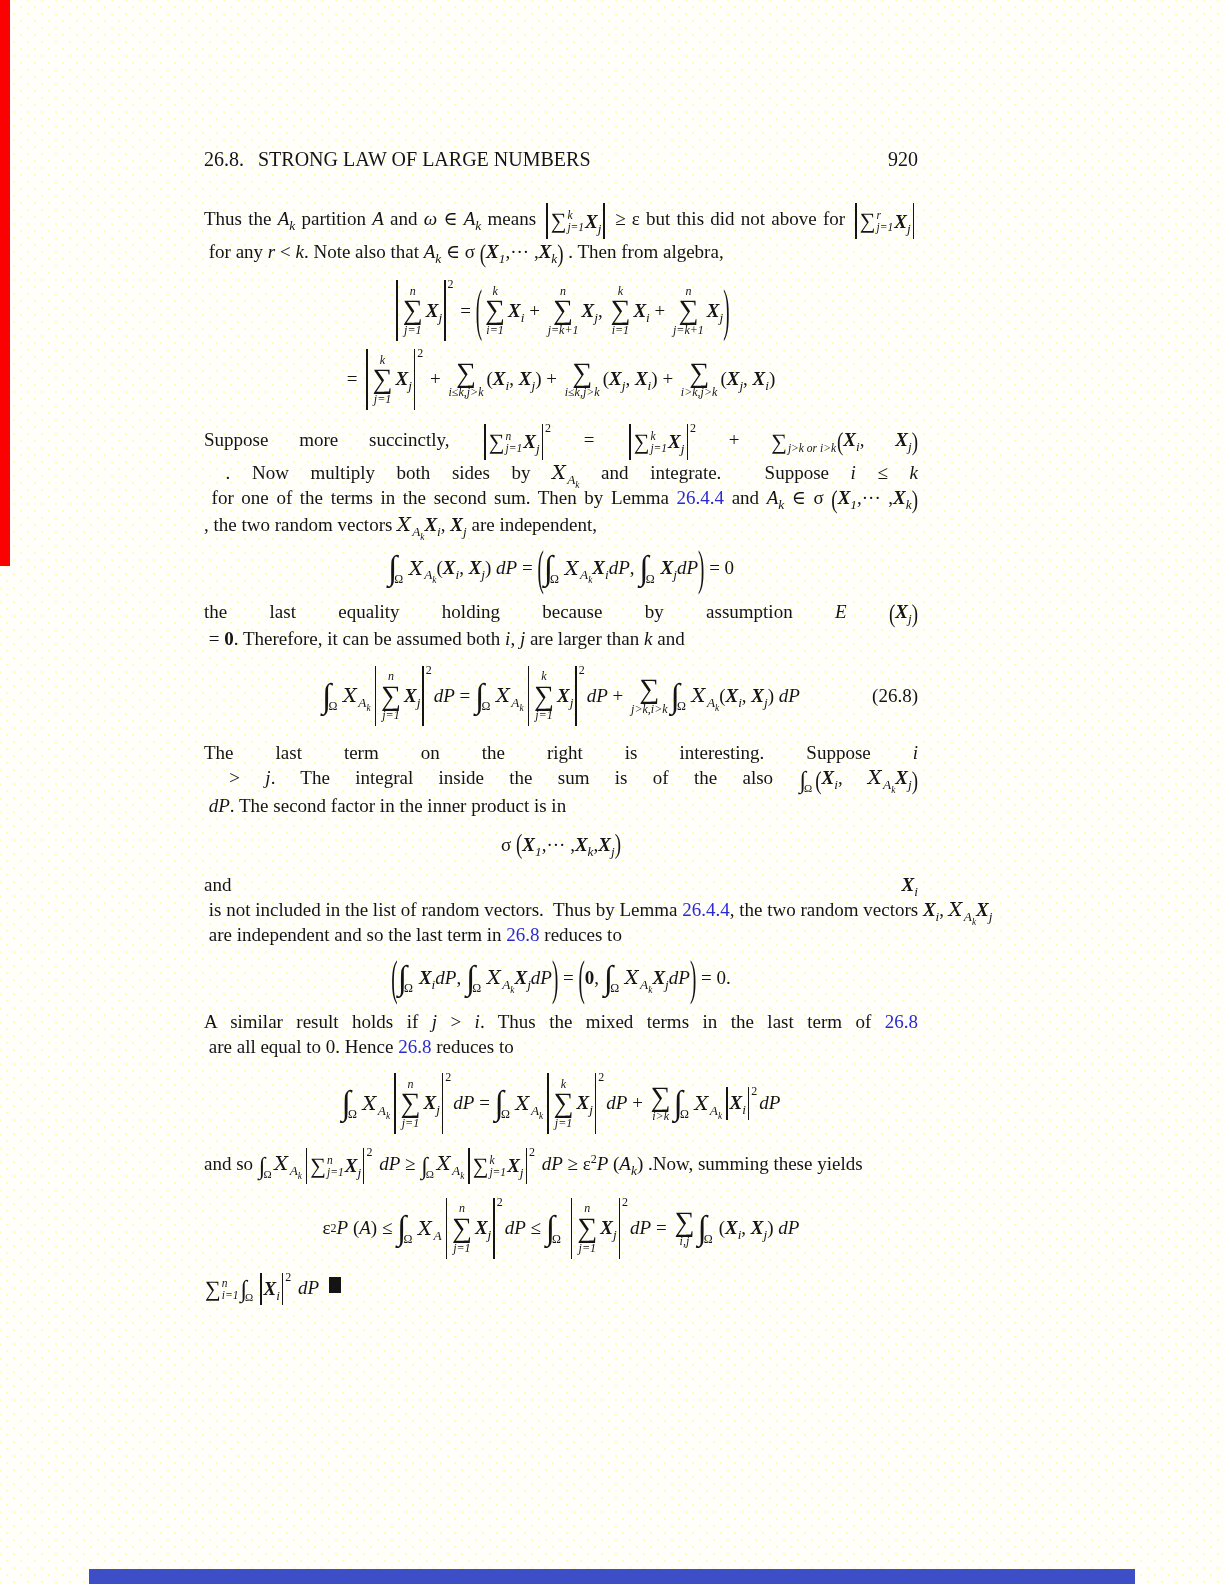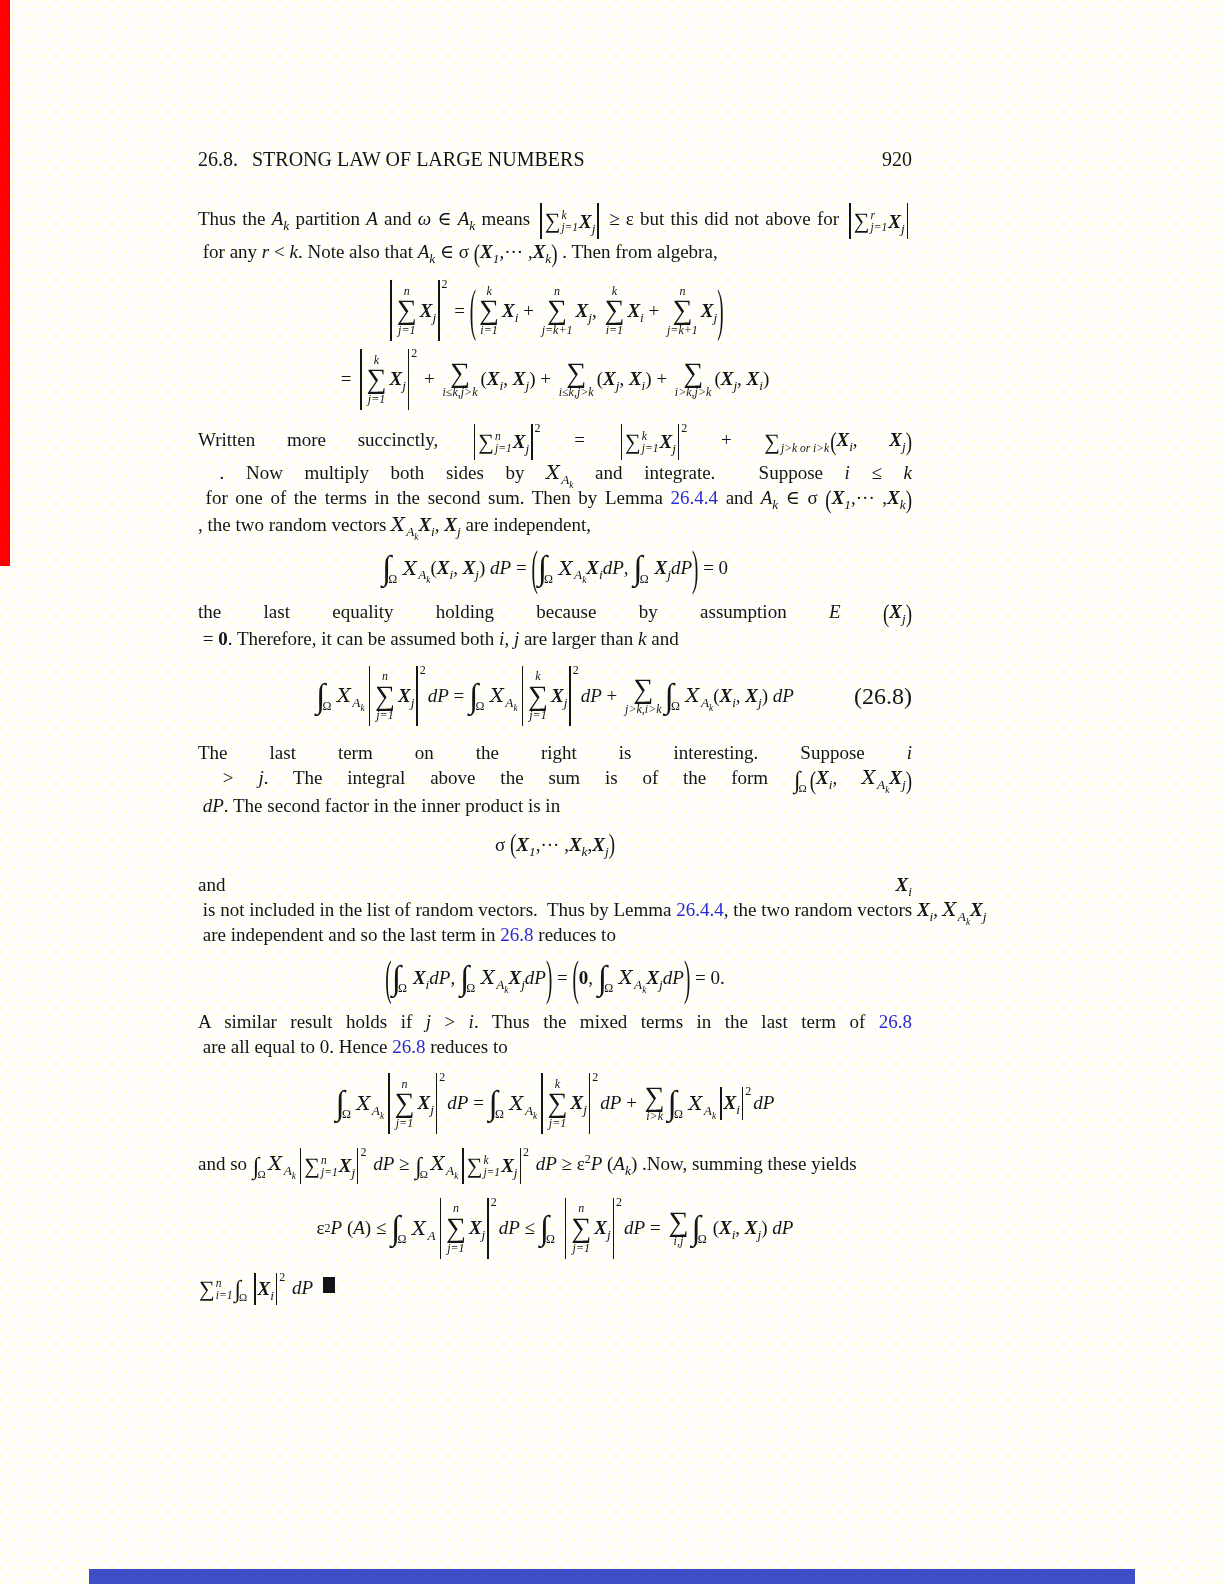--- a/index.html
+++ b/index.html
@@ -7,29 +7,29 @@
     width:1224px;height:1584px;position:relative;overflow:hidden;
     background-color:#fffefb;
     background-image:
       radial-gradient(circle,#ffffae 1px,rgba(255,255,255,0) 1.4px),
       radial-gradient(circle,#ffffae 1px,rgba(255,255,255,0) 1.4px);
     background-size:14px 14px;
     background-position:0 0,7px 7px;
     font-family:"Liberation Serif","DejaVu Serif",serif;
     color:#141414;
   }
-  .content{position:absolute;left:198px;top:148px;width:714px;}
+  .content{position:absolute;left:204px;top:148px;width:714px;}
   .hdr{display:flex;justify-content:space-between;font-size:20px;margin-bottom:32px;}
   .hdr .ht{margin-left:14px;}
   .para{font-size:19px;line-height:1.32;text-align:justify;margin:0 0 4px 0;}
   .para.ind{text-indent:34px;}
   .eq{display:flex;justify-content:center;align-items:center;position:relative;
       font-size:19px;margin:10px 0;min-height:34px;}
   .eq .row{display:inline-flex;align-items:center;flex-wrap:nowrap;white-space:pre;}
-  .eq .tag{position:absolute;right:0;top:50%;transform:translateY(-50%);font-size:24px;}
+  .eq .tag{position:absolute;right:0;top:50%;transform:translateY(-50%);font-size:19px;}
   .eqline{margin:4px 0;}
   .rm{white-space:pre;}
   .it{font-style:italic;white-space:pre;}
   .bv{font-weight:bold;font-style:italic;white-space:pre;}
   .bn{font-weight:bold;white-space:pre;}
   .scr{font-style:italic;font-family:"DejaVu Serif",serif;letter-spacing:.5px;padding-right:1px;}
   sub.sb{font-size:70%;font-style:italic;line-height:0;}
   .lnk{cursor:pointer;}
   .sum{display:inline-flex;flex-direction:column;align-items:center;vertical-align:middle;
        line-height:1;margin:0 3px;}
@@ -82,21 +82,21 @@
             <span class="sgi">∑</span>
             <span class="lims"><span>r</span><span><span>j=1</span></span></span>
           </span>
           <span><span class="bv">X</span><sub class="sb"><span>j</span></sub></span>
           <span class="absb" style="height: 1.9em;"></span>
         </span><span class="rm"> for any </span><span><span class="it">r</span></span><span class="rm"> &lt; </span><span><span class="it">k</span></span><span class="rm">. Note also that </span><span><span class="it">A</span><sub class="sb"><span>k</span></sub></span><span class="rm"> ∈ σ </span><span class="bigp" style="transform: scaleY(1.35);">(</span><span><span class="bv">X</span><sub class="sb"><span>1</span></sub></span><span class="rm">,··· ,</span><span><span class="bv">X</span><sub class="sb"><span>k</span></sub></span><span class="bigp" style="transform: scaleY(1.35);">)</span><span class="rm"> . Then from algebra,</span></div>
       <div class="eq" style="flex-direction: column;">
         <span class="row eqline"><span class="abs"><span class="absb" style="height: 3.2em;"></span><span class="sum"><span class="lm">n</span><span class="sg">∑</span><span class="lm"><span>j=1</span></span></span><span><span class="bv">X</span><sub class="sb"><span>j</span></sub></span><span class="absb" style="height: 3.2em;"></span><span class="hisup">2</span></span><span class="rm"> = </span><span class="bigp" style="transform: scaleY(3);">(</span><span class="sum"><span class="lm">k</span><span class="sg">∑</span><span class="lm"><span>i=1</span></span></span><span><span class="bv">X</span><sub class="sb"><span>i</span></sub></span><span class="rm"> + </span><span class="sum"><span class="lm">n</span><span class="sg">∑</span><span class="lm"><span>j=k+1</span></span></span><span><span class="bv">X</span><sub class="sb"><span>j</span></sub></span><span class="rm">, </span><span class="sum"><span class="lm">k</span><span class="sg">∑</span><span class="lm"><span>i=1</span></span></span><span><span class="bv">X</span><sub class="sb"><span>i</span></sub></span><span class="rm"> + </span><span class="sum"><span class="lm">n</span><span class="sg">∑</span><span class="lm"><span>j=k+1</span></span></span><span><span class="bv">X</span><sub class="sb"><span>j</span></sub></span><span class="bigp" style="transform: scaleY(3);">)</span></span>
         <span class="row eqline"><span class="rm">= </span><span class="abs"><span class="absb" style="height: 3.2em;"></span><span class="sum"><span class="lm">k</span><span class="sg">∑</span><span class="lm"><span>j=1</span></span></span><span><span class="bv">X</span><sub class="sb"><span>j</span></sub></span><span class="absb" style="height: 3.2em;"></span><span class="hisup">2</span></span><span class="rm"> + </span><span class="sum"><span class="sg">∑</span><span class="lm"><span>i≤k,j&gt;k</span></span></span><span class="rm">(</span><span><span class="bv">X</span><sub class="sb"><span>i</span></sub></span><span class="rm">, </span><span><span class="bv">X</span><sub class="sb"><span>j</span></sub></span><span class="rm">) + </span><span class="sum"><span class="sg">∑</span><span class="lm"><span>i≤k,j&gt;k</span></span></span><span class="rm">(</span><span><span class="bv">X</span><sub class="sb"><span>j</span></sub></span><span class="rm">, </span><span><span class="bv">X</span><sub class="sb"><span>i</span></sub></span><span class="rm">) + </span><span class="sum"><span class="sg">∑</span><span class="lm"><span>i&gt;k,j&gt;k</span></span></span><span class="rm">(</span><span><span class="bv">X</span><sub class="sb"><span>j</span></sub></span><span class="rm">, </span><span><span class="bv">X</span><sub class="sb"><span>i</span></sub></span><span class="rm">)</span></span>
       </div>
-      <div class="para"><span class="rm">Written more succinctly, </span><span class="abs">
+      <div class="para"><span class="rm">Suppose more succinctly, </span><span class="abs">
           <span class="absb" style="height: 1.9em;"></span>
           <span class="sumi">
             <span class="sgi">∑</span>
             <span class="lims"><span>n</span><span><span>j=1</span></span></span>
           </span>
           <span><span class="bv">X</span><sub class="sb"><span>j</span></sub></span>
           <span class="absb" style="height: 1.9em;"></span>
           <span class="hisup">2</span>
         </span><span class="rm"> = </span><span class="abs">
           <span class="absb" style="height: 1.9em;"></span>
@@ -112,21 +112,21 @@
           <span class="lims"><span>&nbsp;</span><span><span>j&gt;k or i&gt;k</span></span></span>
         </span><span class="bigp" style="transform: scaleY(1.35);">(</span><span><span class="bv">X</span><sub class="sb"><span>i</span></sub></span><span class="rm">, </span><span><span class="bv">X</span><sub class="sb"><span>j</span></sub></span><span class="bigp" style="transform: scaleY(1.35);">)</span><span class="rm"> . Now multiply both sides by </span><span><span class="scr">X</span><sub class="sb"><span>A</span><sub class="sb">k</sub></sub></span><span class="rm"> and integrate.  Suppose </span><span><span class="it">i</span></span><span class="rm"> ≤ </span><span><span class="it">k</span></span><span class="rm"> for one of the terms in the second sum. Then by Lemma </span><span class="lnk" style="color: rgb(42, 42, 210);">26.4.4</span><span class="rm"> and </span><span><span class="it">A</span><sub class="sb"><span>k</span></sub></span><span class="rm"> ∈ σ </span><span class="bigp" style="transform: scaleY(1.35);">(</span><span><span class="bv">X</span><sub class="sb"><span>1</span></sub></span><span class="rm">,··· ,</span><span><span class="bv">X</span><sub class="sb"><span>k</span></sub></span><span class="bigp" style="transform: scaleY(1.35);">)</span><span class="rm">, the two random vectors </span><span><span class="scr">X</span><sub class="sb"><span>A</span><sub class="sb">k</sub></sub></span><span><span class="bv">X</span><sub class="sb"><span>i</span></sub></span><span class="rm">, </span><span><span class="bv">X</span><sub class="sb"><span>j</span></sub></span><span class="rm"> are independent,</span></div>
       <div class="eq" style="flex-direction: column;">
         <span class="row eqline"><span class="int"><span class="ig">∫</span><span class="is">Ω</span></span><span><span class="scr">X</span><sub class="sb"><span>A</span><sub class="sb">k</sub></sub></span><span class="rm">(</span><span><span class="bv">X</span><sub class="sb"><span>i</span></sub></span><span class="rm">, </span><span><span class="bv">X</span><sub class="sb"><span>j</span></sub></span><span class="rm">) </span><span><span class="it">dP</span></span><span class="rm"> = </span><span class="bigp" style="transform: scaleY(2.6);">(</span><span class="int"><span class="ig">∫</span><span class="is">Ω</span></span><span><span class="scr">X</span><sub class="sb"><span>A</span><sub class="sb">k</sub></sub></span><span><span class="bv">X</span><sub class="sb"><span>i</span></sub></span><span><span class="it">dP</span></span><span class="rm">, </span><span class="int"><span class="ig">∫</span><span class="is">Ω</span></span><span><span class="bv">X</span><sub class="sb"><span>j</span></sub></span><span><span class="it">dP</span></span><span class="bigp" style="transform: scaleY(2.6);">)</span><span class="rm"> = 0</span></span>
       </div>
       <div class="para"><span class="rm">the last equality holding because by assumption </span><span><span class="it">E</span></span><span class="rm"> </span><span class="bigp" style="transform: scaleY(1.35);">(</span><span><span class="bv">X</span><sub class="sb"><span>j</span></sub></span><span class="bigp" style="transform: scaleY(1.35);">)</span><span class="rm"> = </span><span><span class="bn">0</span></span><span class="rm">. Therefore, it can be assumed both </span><span><span class="it">i</span></span><span class="rm">, </span><span><span class="it">j</span></span><span class="rm"> are larger than </span><span><span class="it">k</span></span><span class="rm"> and</span></div>
       <div class="eq" style="flex-direction: column;">
         <span class="row eqline"><span class="int"><span class="ig">∫</span><span class="is">Ω</span></span><span><span class="scr">X</span><sub class="sb"><span>A</span><sub class="sb">k</sub></sub></span><span class="abs"><span class="absb" style="height: 3.2em;"></span><span class="sum"><span class="lm">n</span><span class="sg">∑</span><span class="lm"><span>j=1</span></span></span><span><span class="bv">X</span><sub class="sb"><span>j</span></sub></span><span class="absb" style="height: 3.2em;"></span><span class="hisup">2</span></span><span><span class="it">dP</span></span><span class="rm"> = </span><span class="int"><span class="ig">∫</span><span class="is">Ω</span></span><span><span class="scr">X</span><sub class="sb"><span>A</span><sub class="sb">k</sub></sub></span><span class="abs"><span class="absb" style="height: 3.2em;"></span><span class="sum"><span class="lm">k</span><span class="sg">∑</span><span class="lm"><span>j=1</span></span></span><span><span class="bv">X</span><sub class="sb"><span>j</span></sub></span><span class="absb" style="height: 3.2em;"></span><span class="hisup">2</span></span><span><span class="it">dP</span></span><span class="rm"> + </span><span class="sum"><span class="sg">∑</span><span class="lm"><span>j&gt;k,i&gt;k</span></span></span><span class="int"><span class="ig">∫</span><span class="is">Ω</span></span><span><span class="scr">X</span><sub class="sb"><span>A</span><sub class="sb">k</sub></sub></span><span class="rm">(</span><span><span class="bv">X</span><sub class="sb"><span>i</span></sub></span><span class="rm">, </span><span><span class="bv">X</span><sub class="sb"><span>j</span></sub></span><span class="rm">) </span><span><span class="it">dP</span></span></span>
         <span class="tag">(26.8)</span>
       </div>
-      <div class="para"><span class="rm">The last term on the right is interesting. Suppose </span><span><span class="it">i</span></span><span class="rm"> &gt; </span><span><span class="it">j</span></span><span class="rm">. The integral above the sum is of the form </span><span class="inti">
+      <div class="para"><span class="rm">The last term on the right is interesting. Suppose </span><span><span class="it">i</span></span><span class="rm"> &gt; </span><span><span class="it">j</span></span><span class="rm">. The integral inside the sum is of the also </span><span class="inti">
           <span class="ig">∫</span>
           <span class="is">Ω</span>
         </span><span class="bigp" style="transform: scaleY(1.35);">(</span><span><span class="bv">X</span><sub class="sb"><span>i</span></sub></span><span class="rm">, </span><span><span class="scr">X</span><sub class="sb"><span>A</span><sub class="sb">k</sub></sub></span><span><span class="bv">X</span><sub class="sb"><span>j</span></sub></span><span class="bigp" style="transform: scaleY(1.35);">)</span><span><span class="it"> dP</span></span><span class="rm">. The second factor in the inner product is in</span></div>
       <div class="eq" style="flex-direction: column;">
         <span class="row eqline"><span class="rm">σ </span><span class="bigp" style="transform: scaleY(1.4);">(</span><span><span class="bv">X</span><sub class="sb"><span>1</span></sub></span><span class="rm">,··· ,</span><span><span class="bv">X</span><sub class="sb"><span>k</span></sub></span><span class="rm">,</span><span><span class="bv">X</span><sub class="sb"><span>j</span></sub></span><span class="bigp" style="transform: scaleY(1.4);">)</span></span>
       </div>
       <div class="para"><span class="rm">and </span><span><span class="bv">X</span><sub class="sb"><span>i</span></sub></span><span class="rm"> is not included in the list of random vectors.  Thus by Lemma </span><span class="lnk" style="color: rgb(42, 42, 210);">26.4.4</span><span class="rm">, the two random vectors </span><span><span class="bv">X</span><sub class="sb"><span>i</span></sub></span><span class="rm">, </span><span><span class="scr">X</span><sub class="sb"><span>A</span><sub class="sb">k</sub></sub></span><span><span class="bv">X</span><sub class="sb"><span>j</span></sub></span><span class="rm"> are independent and so the last term in </span><span class="lnk" style="color: rgb(42, 42, 210);">26.8</span><span class="rm"> reduces to</span></div>
       <div class="eq" style="flex-direction: column;">
         <span class="row eqline"><span class="bigp" style="transform: scaleY(2.6);">(</span><span class="int"><span class="ig">∫</span><span class="is">Ω</span></span><span><span class="bv">X</span><sub class="sb"><span>i</span></sub></span><span><span class="it">dP</span></span><span class="rm">, </span><span class="int"><span class="ig">∫</span><span class="is">Ω</span></span><span><span class="scr">X</span><sub class="sb"><span>A</span><sub class="sb">k</sub></sub></span><span><span class="bv">X</span><sub class="sb"><span>j</span></sub></span><span><span class="it">dP</span></span><span class="bigp" style="transform: scaleY(2.6);">)</span><span class="rm"> = </span><span class="bigp" style="transform: scaleY(2.6);">(</span><span><span class="bn">0</span></span><span class="rm">, </span><span class="int"><span class="ig">∫</span><span class="is">Ω</span></span><span><span class="scr">X</span><sub class="sb"><span>A</span><sub class="sb">k</sub></sub></span><span><span class="bv">X</span><sub class="sb"><span>j</span></sub></span><span><span class="it">dP</span></span><span class="bigp" style="transform: scaleY(2.6);">)</span><span class="rm"> = 0.</span></span>
       </div>

